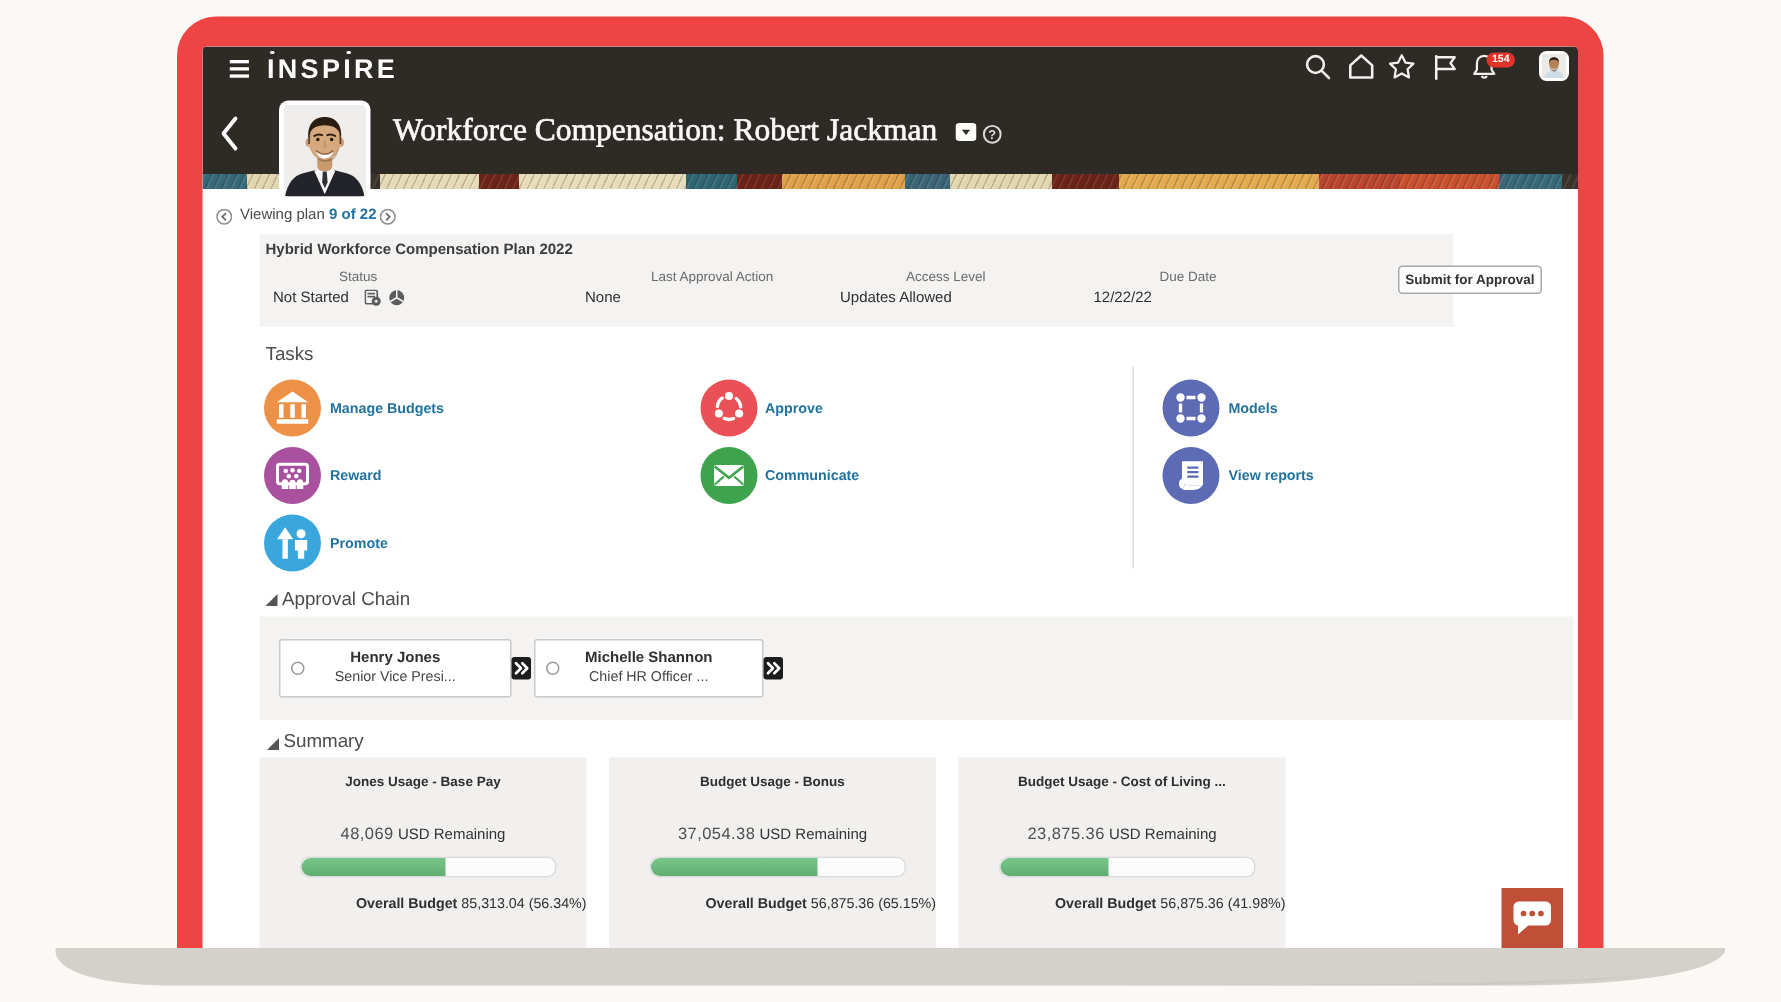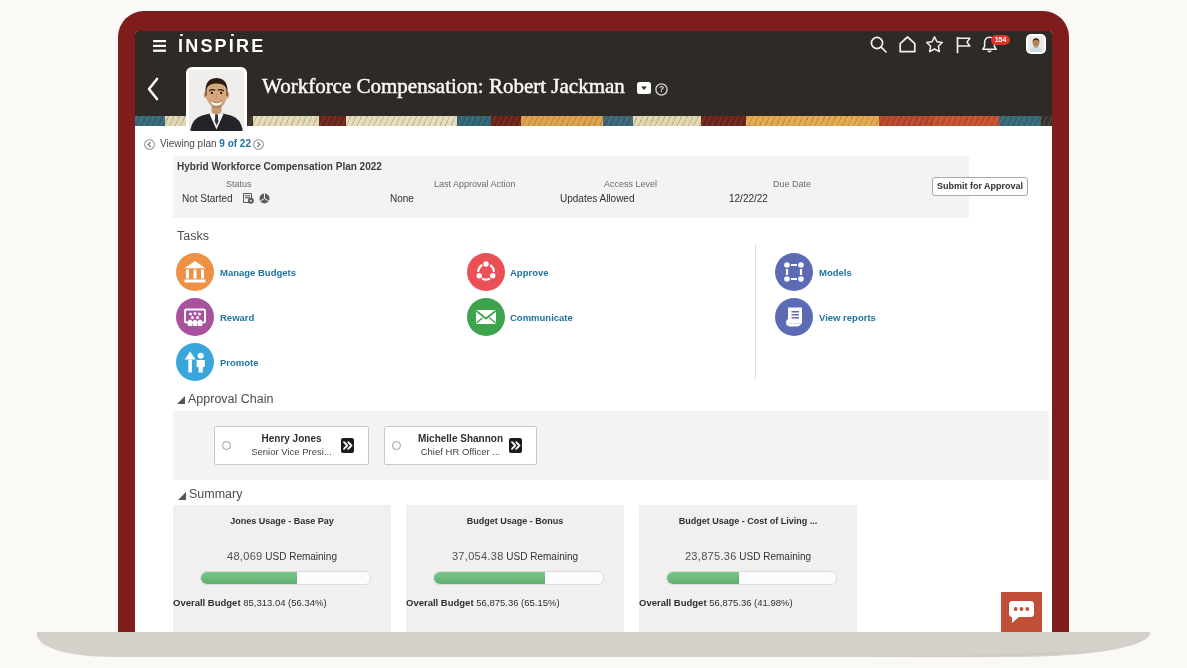--- a/index.html
+++ b/index.html
@@ -1,19 +1,19 @@
 <!DOCTYPE html>
 <html><head>
 <meta charset="utf-8">
 <style>
 html,body{margin:0;padding:0;}
 body{width:1187px;height:668px;background:#faf9f6;font-family:"Liberation Sans",sans-serif;position:relative;overflow:hidden;}
 .abs{position:absolute;}
 
-#screen{left:118px;top:11px;width:951px;height:622px;background:#7f1d1d;border-radius:26px 26px 0 0;}
+#screen{left:118px;top:11px;width:951px;height:622px;background:#ef4444;border-radius:26px 26px 0 0;}
 #scr{position:absolute;left:17px;top:20px;width:917px;height:602px;background:#fff;overflow:hidden;border-radius:3px 3px 0 0;}
 #base{left:0;top:0;width:1187px;height:668px;pointer-events:none;}
 
 #hdr{left:0;top:0;width:917px;height:85px;background:#2e2a25;}
 #strip{left:0;top:85px;width:917px;height:10px;
 background:linear-gradient(90deg,
  #35697a 0,#35697a 30px,#e2d6b1 30px,#e2d6b1 52px,#3a332c 52px,#3a332c 118px,
  #e5dab6 118px,#e5dab6 184px,#6d2418 184px,#6d2418 211px,#e6dcba 211px,#e6dcba 322px,
  #2e6574 322px,#2e6574 356px,#6d2217 356px,#6d2217 386px,#dfa04b 386px,#dfa04b 468px,
  #3a6478 468px,#3a6478 498px,#e2d6ae 498px,#e2d6ae 566px,#6b2217 566px,#6b2217 611px,
@@ -43,33 +43,33 @@
 
 #taskshead{left:42px;top:198px;font-size:12.5px;color:#4c4c4c;}
 .tcirc{position:absolute;width:38px;height:38px;border-radius:50%;}
 .tlabel{position:absolute;font-size:9.5px;font-weight:bold;color:#21729e;white-space:nowrap;line-height:11px;}
 #tdivider{left:620px;top:213px;width:1px;height:135px;background:#ddd;}
 
 .sechead{position:absolute;font-size:12.5px;color:#4c4c4c;line-height:14px;}
 .tri{position:absolute;width:0;height:0;border-left:8px solid transparent;border-bottom:8px solid #555;}
 
 #appanel{left:38px;top:380px;width:876px;height:69px;background:#f4f3f1;}
-.apcard{position:absolute;top:15px;height:37px;background:#fff;border:1px solid #c9c9c9;border-radius:2px;margin-left:28px;}
+.apcard{position:absolute;top:15px;height:37px;background:#fff;border:1px solid #c9c9c9;border-radius:2px;}
 .apname{position:absolute;width:100%;top:6px;text-align:center;font-size:10px;font-weight:bold;color:#2f2f2f;}
 .apsub{position:absolute;width:100%;top:18.5px;text-align:center;font-size:9.5px;color:#444;}
 .apradio{position:absolute;left:7px;top:14px;width:7px;height:7px;border:1.2px solid #9a9a9a;border-radius:50%;background:#fff;}
 .chev2{position:absolute;top:27px;width:13px;height:15px;background:#1c1c1c;border-radius:2px;}
 
 .scard{position:absolute;top:474px;width:218px;height:128px;background:#f1f0ee;}
 .stitle{position:absolute;width:100%;top:11px;text-align:center;font-size:9px;font-weight:bold;color:#2f2f2f;}
 .snum{position:absolute;width:100%;top:43px;text-align:center;color:#333;font-size:10px;line-height:17px;}
 .snum b{font-weight:normal;font-size:11px;color:#4f4f4f;letter-spacing:0.3px;}
 .sbar{position:absolute;left:27px;top:66px;width:169px;height:12px;background:#fcfcfc;border:1px solid #dcdcdc;border-radius:6px;}
 .sfill{position:absolute;left:0;top:0;height:12px;background:linear-gradient(#79c689,#5fae70);border-radius:6px 0 0 6px;}
-.soverall{position:absolute;width:100%;top:92px;text-align:left;font-size:9.5px;color:#2f2f2f;}
+.soverall{position:absolute;width:100%;top:92px;text-align:right;font-size:9.5px;color:#2f2f2f;}
 #chatbtn{left:866px;top:561px;width:41px;height:40px;background:#c14f38;}
 svg{display:block;}
 </style>
 </head>
 <body>
 <div class="abs" id="screen">
  <div id="scr">
   <div class="abs" id="hdr"></div>
   <div class="abs" id="strip"></div>
   <div class="abs" id="stripes"></div>

